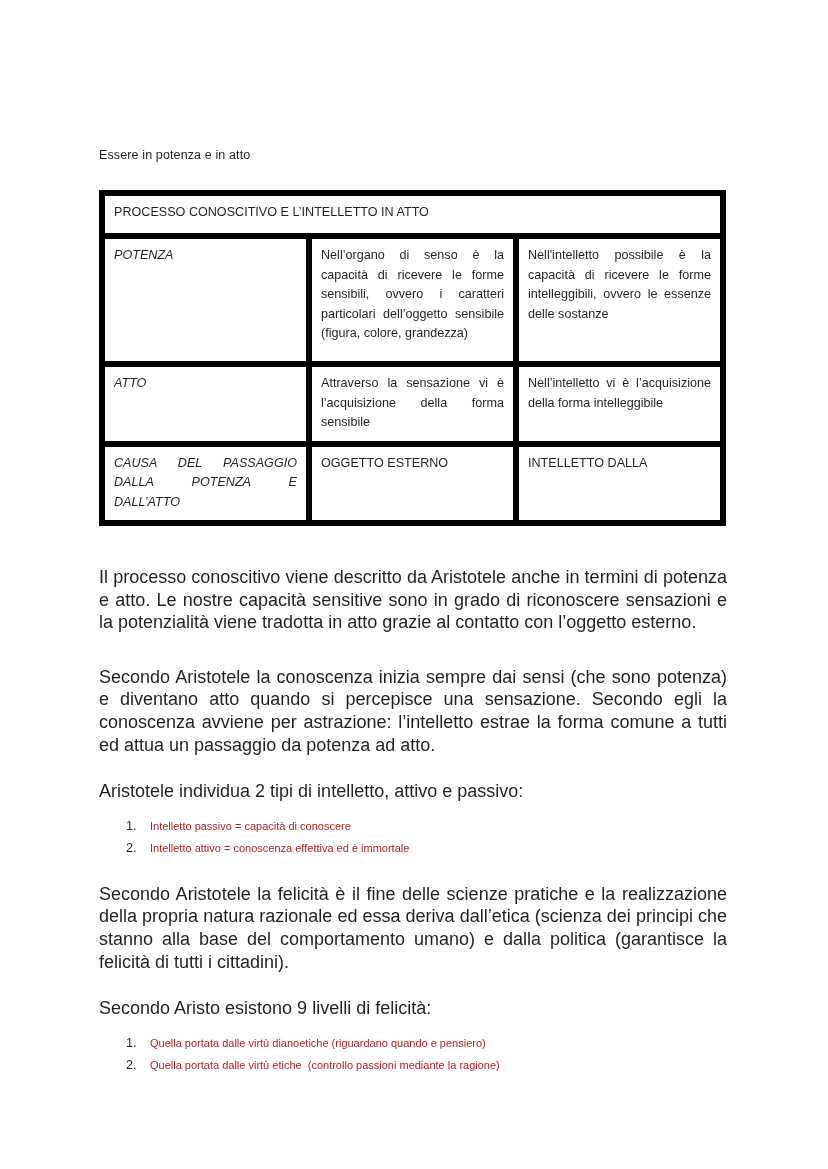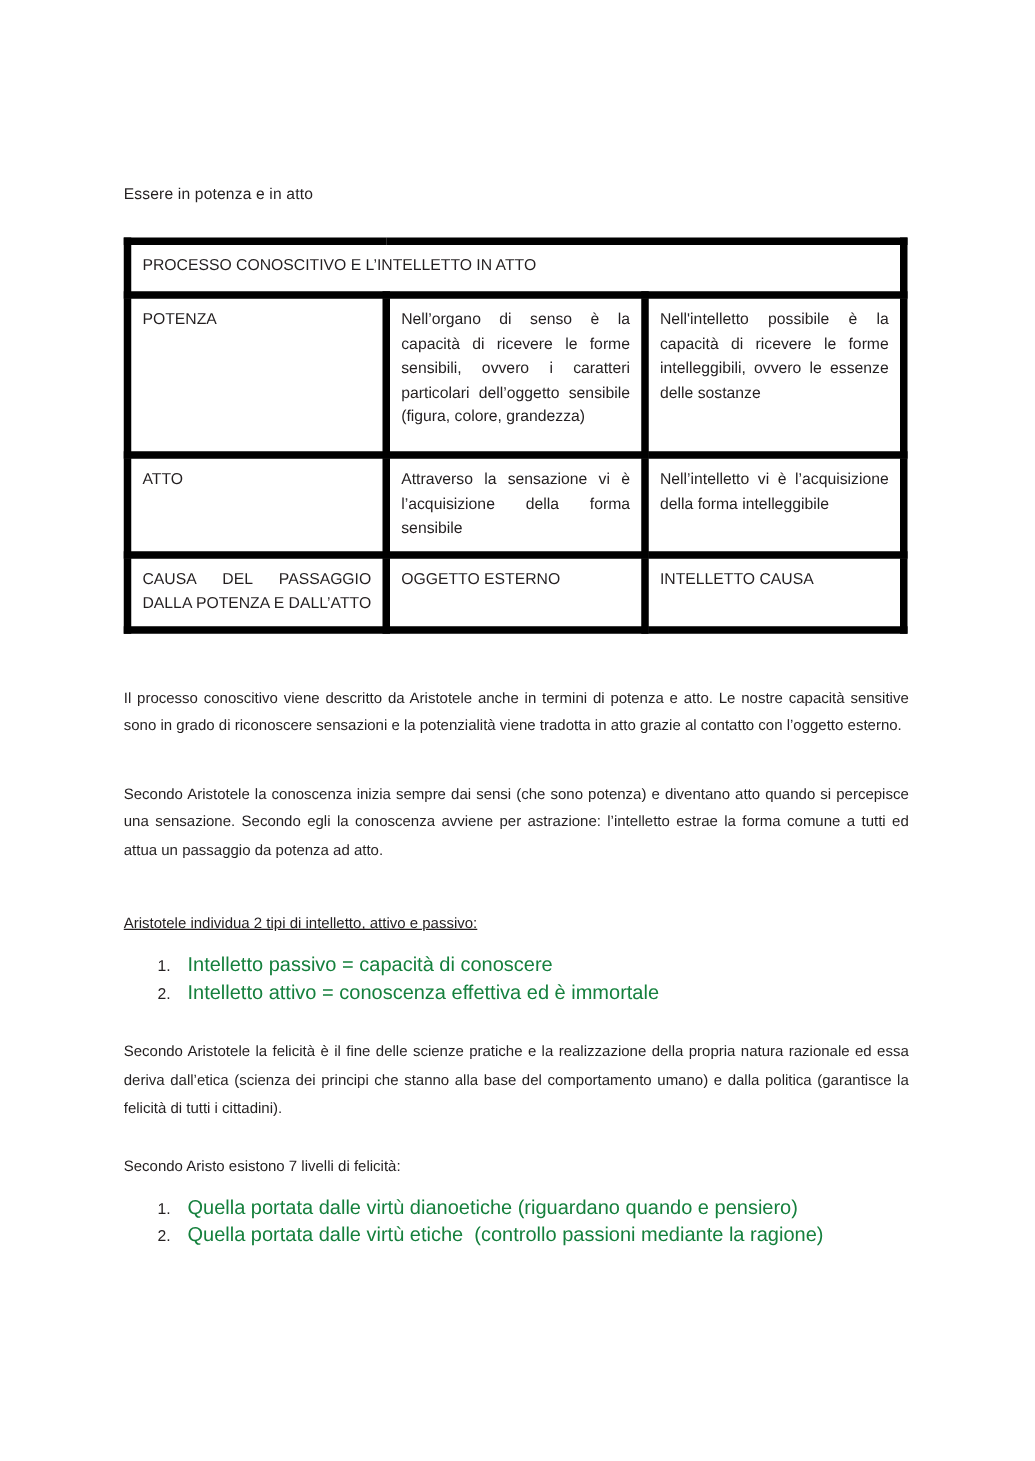--- a/index.html
+++ b/index.html
@@ -45,63 +45,63 @@
     margin: 0;
   }
   table.matrix td {
     border: 6px solid #000000;
     vertical-align: top;
     padding: 7px 9px 8px 9px;
     font-size: 12.6px;
     line-height: 19.5px;
     color: #231f20;
   }
-  td.col-a { width: 211px; }
+  td.col-a { width: 211px; font-style: italic; }
   td.col-b { width: 208px; }
   td.col-c { width: 208px; }
   td.span-head {
     padding-top: 8px;
     padding-bottom: 9px;
   }
   td.just { text-align: justify; text-align-last: left; }
   .cell-line { display: block; }
 
   
   tr.r-head td { height: 22px; }
   tr.r-cols td { height: 41px; }
   tr.r-potenza td { height: 107px; }
   tr.r-atto td { height: 57px; }
   tr.r-causa td { height: 39px; }
 
   
   .para {
-    font-size: 12px;
+    font-size: 18px;
     line-height: 22.6px;
     text-align: justify;
     text-align-last: left;
     color: #231f20;
     margin: 0;
   }
   .para.p1 { margin-top: 40px; }
   .para.p2 { margin-top: 32px; }
-  .para.p3 { margin-top: 36px; text-decoration: underline; }
+  .para.p3 { margin-top: 24px; }
   .para.p4 { margin-top: 24px; }
   .para.p5 { margin-top: 24px; }
 
   ol.numlist {
     margin: 12px 0 0 0;
     padding: 0;
     list-style: none;
     counter-reset: li;
   }
   ol.numlist li {
     counter-increment: li;
-    font-size: 16px;
+    font-size: 11px;
     line-height: 22px;
-    color: #15803d;
+    color: #b91c1c;
     padding-left: 51px;
     position: relative;
     white-space: pre-wrap;
   }
   ol.numlist li::before {
     content: counter(li) ".";
     position: absolute;
     left: 27px;
     top: 0;
     font-size: 12.6px;
@@ -131,39 +131,39 @@
 
         <tr class="r-atto">
           <td class="col-a">ATTO</td>
           <td class="col-b just">Attraverso la sensazione vi è l’acquisizione della forma sensibile</td>
           <td class="col-c just">Nell’intelletto vi è l’acquisizione della forma intelleggibile</td>
         </tr>
 
         <tr class="r-causa">
           <td class="col-a just">CAUSA DEL PASSAGGIO DALLA POTENZA E DALL’ATTO</td>
           <td class="col-b">OGGETTO ESTERNO</td>
-          <td class="col-c">INTELLETTO CAUSA</td>
+          <td class="col-c">INTELLETTO DALLA</td>
         </tr>
       </tbody>
     </table>
 
     <p class="para p1">Il processo conoscitivo viene descritto da Aristotele anche in termini di potenza e atto. Le nostre capacità sensitive sono in grado di riconoscere sensazioni e la potenzialità viene tradotta in atto grazie al contatto con l’oggetto esterno.</p>
 
     <p class="para p2">Secondo Aristotele la conoscenza inizia sempre dai sensi (che sono potenza) e diventano atto quando si percepisce una sensazione. Secondo egli la conoscenza avviene per astrazione: l’intelletto estrae la forma comune a tutti ed attua un passaggio da potenza ad atto.</p>
 
     <p class="para p3">Aristotele individua 2 tipi di intelletto, attivo e passivo:</p>
 
     <ol class="numlist">
       <li>Intelletto passivo = capacità di conoscere</li>
       <li>Intelletto attivo = conoscenza effettiva ed è immortale</li>
     </ol>
 
     <p class="para p4">Secondo Aristotele la felicità è il fine delle scienze pratiche e la realizzazione della propria natura razionale ed essa deriva dall’etica (scienza dei principi che stanno alla base del comportamento umano) e dalla politica (garantisce la felicità di tutti i cittadini).</p>
 
-    <p class="para p5">Secondo Aristo esistono 7 livelli di felicità:</p>
+    <p class="para p5">Secondo Aristo esistono 9 livelli di felicità:</p>
 
     <ol class="numlist">
       <li>Quella portata dalle virtù dianoetiche (riguardano quando e pensiero)</li>
       <li>Quella portata dalle virtù etiche  (controllo passioni mediante la ragione)</li>
     </ol>
 
   </div>
 </div>
 
 </body></html>

